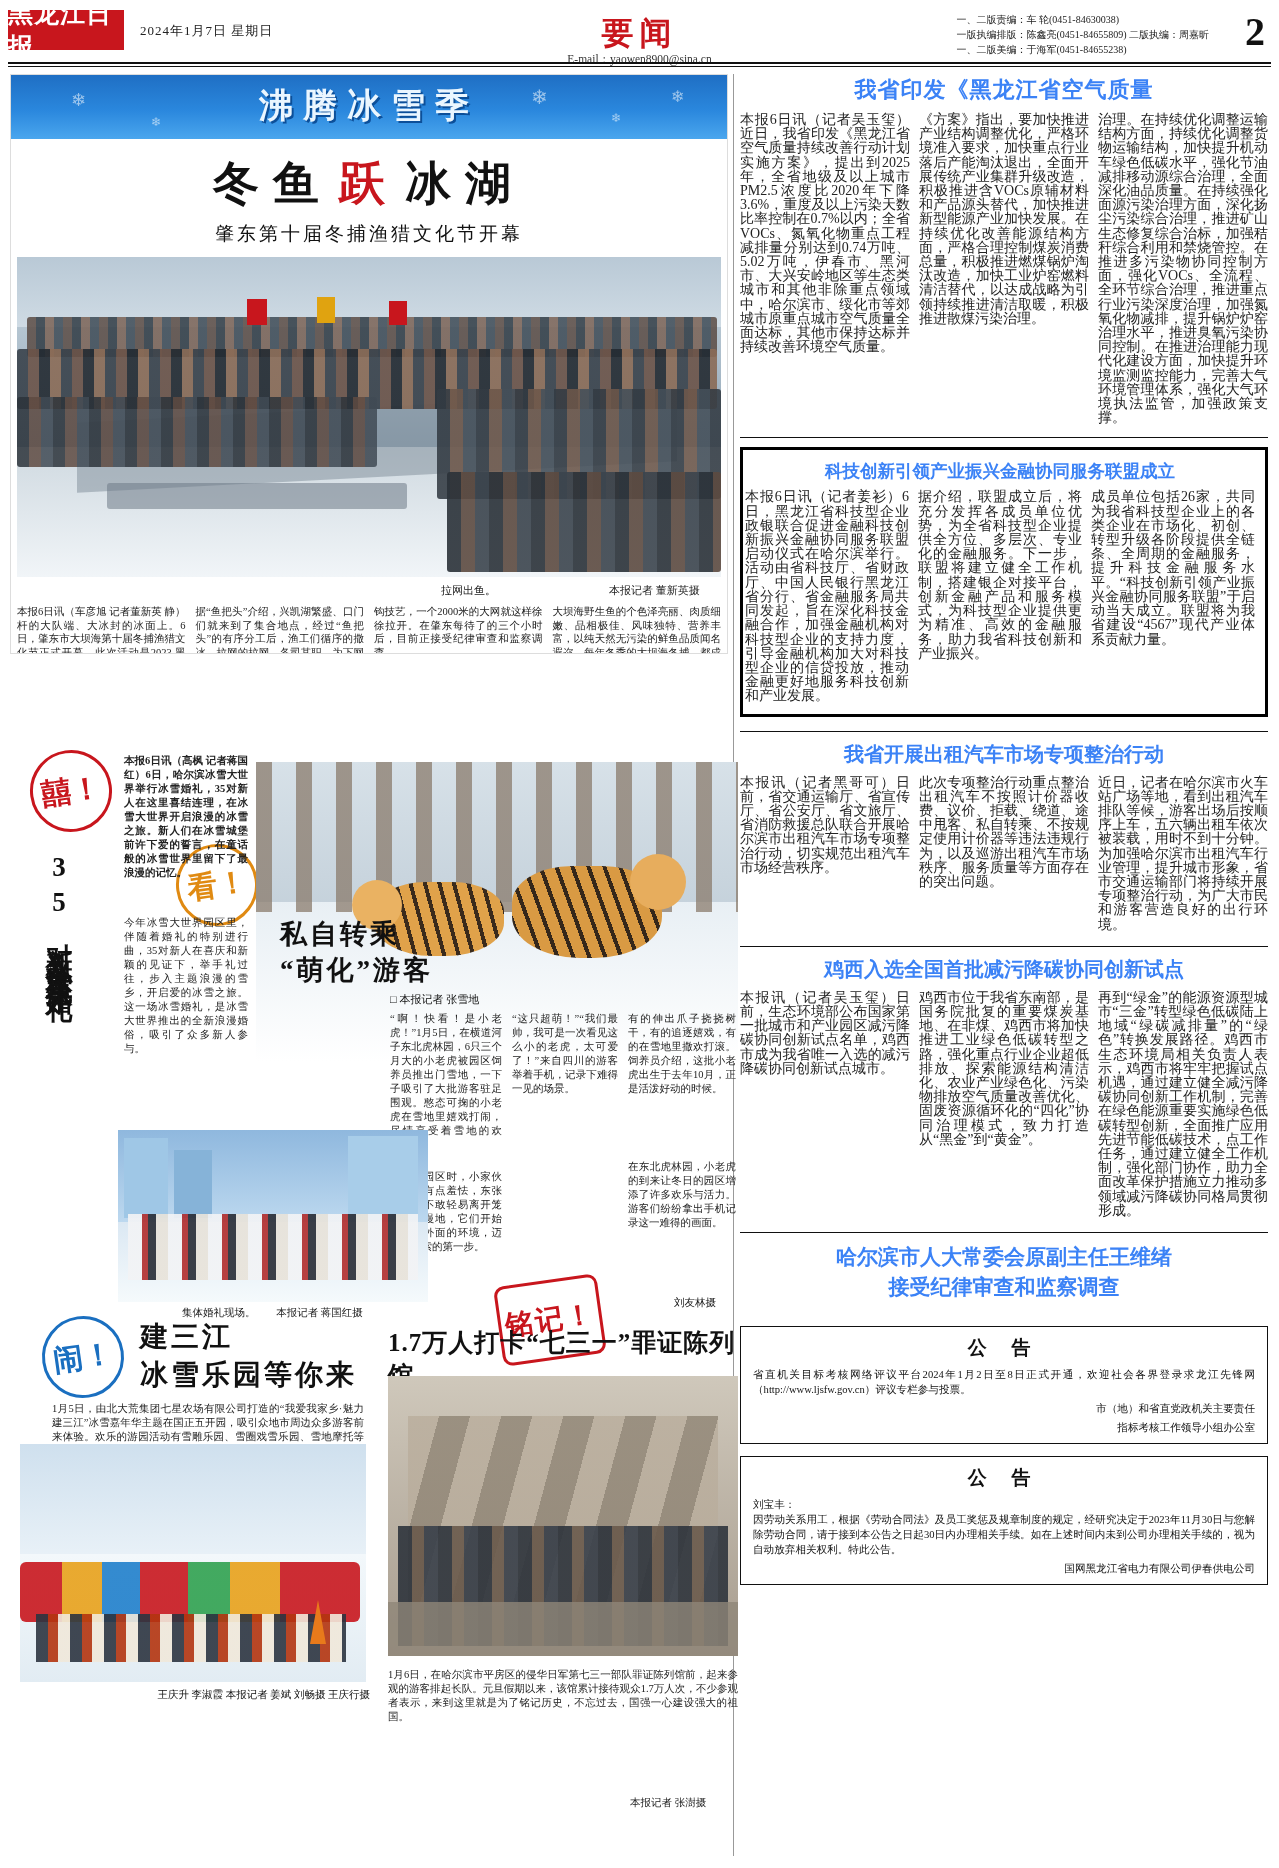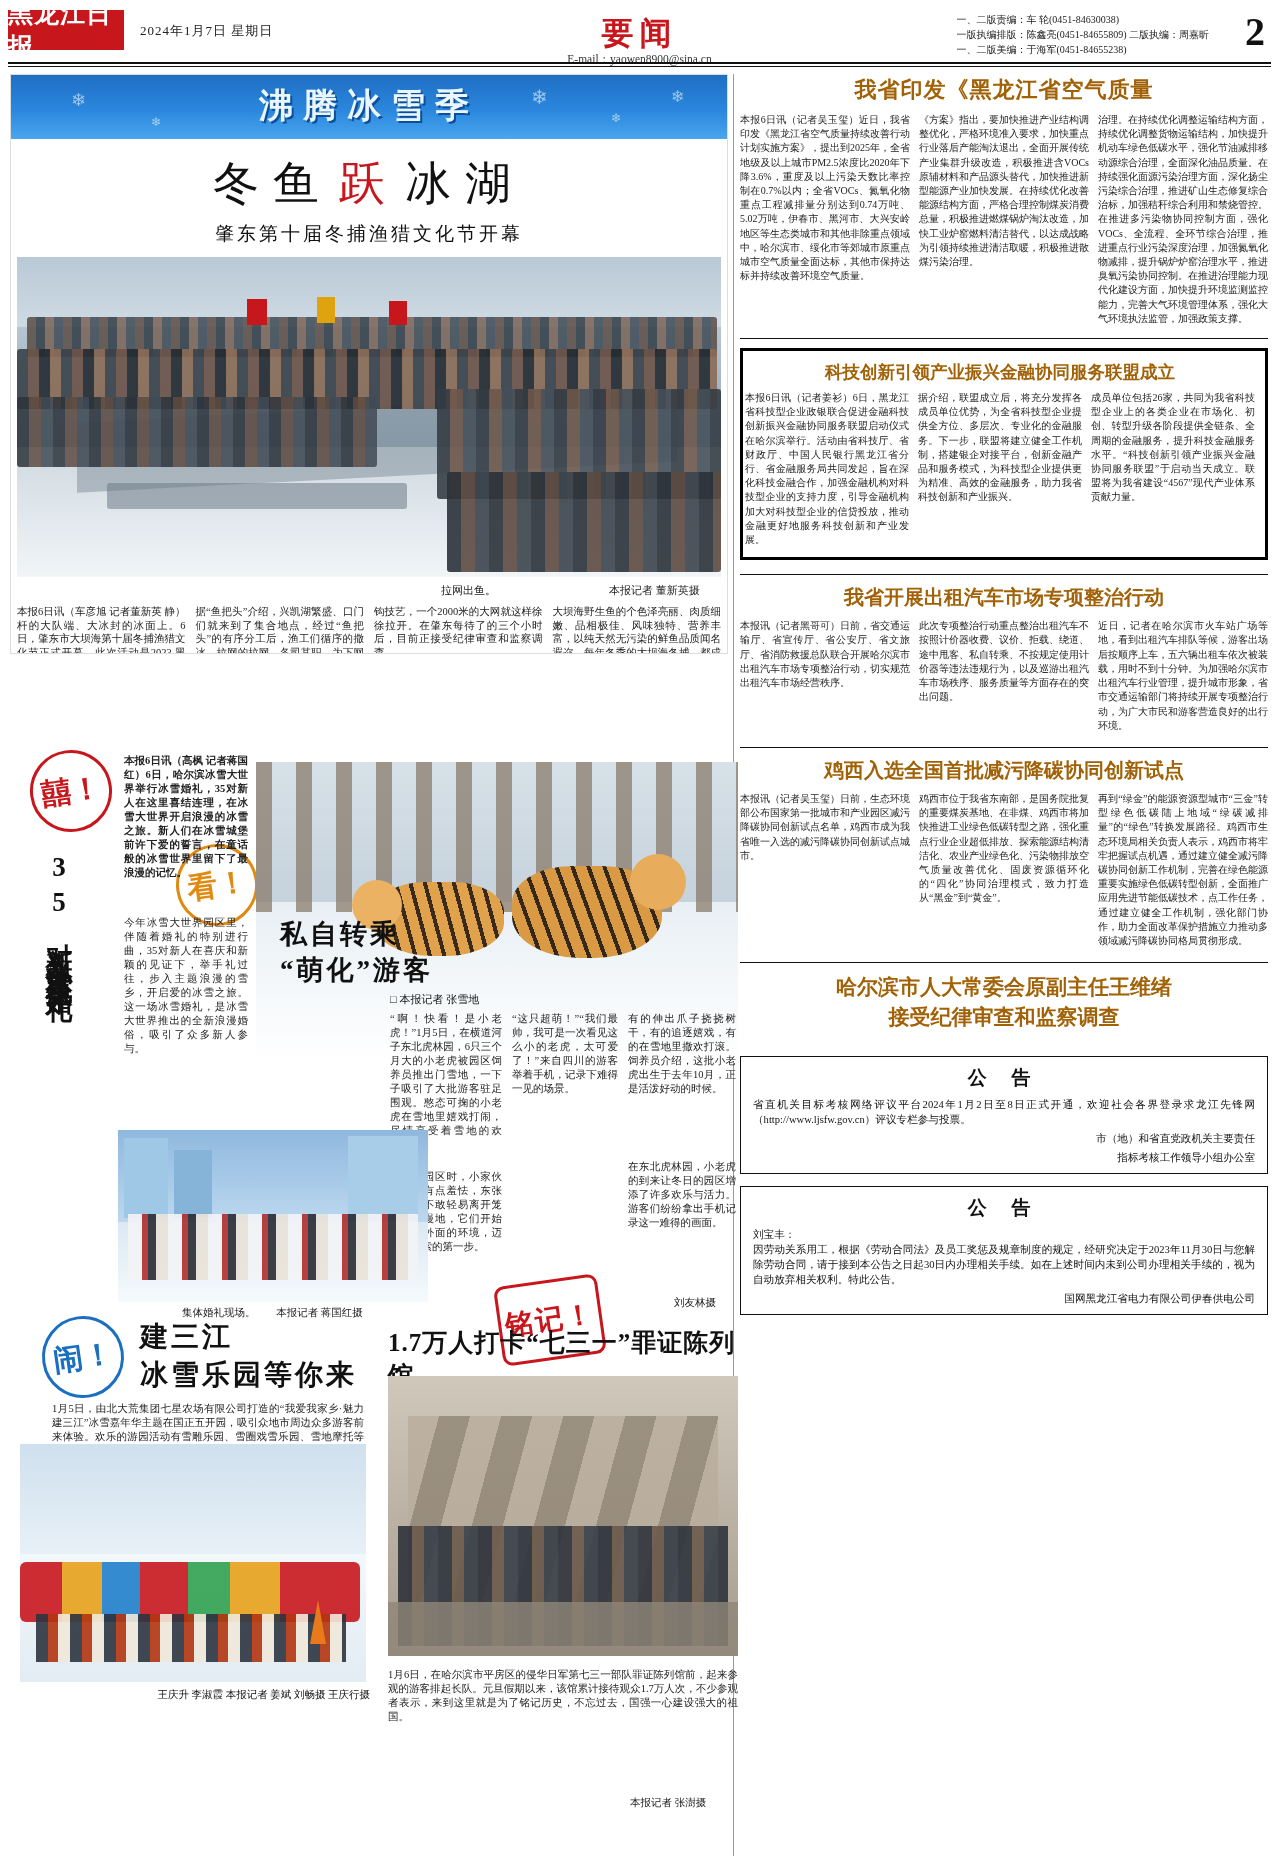--- a/index.html
+++ b/index.html
@@ -26,21 +26,21 @@
   .rightcol{position:absolute;left:740px;top:74px;width:528px;height:1782px;}
   .vdivider{position:absolute;left:733px;top:74px;width:1px;height:1782px;background:#999;}
 
   
   .feature{position:relative;width:718px;height:580px;border:1px solid #ddd;box-sizing:border-box;overflow:hidden;}
   .ban{position:absolute;left:0;top:0;width:716px;height:64px;
        background:linear-gradient(180deg,#1f6fc4 0%,#2a87dd 55%,#4aa6ee 100%);}
   .ban .snow{position:absolute;color:#fff;opacity:.55;font-size:12px;}
   .ban-txt{position:absolute;left:0;right:0;top:8px;text-align:center;font-size:34px;font-weight:bold;
            color:#eaf6ff;letter-spacing:10px;text-shadow:2px 2px 0 #0c4f99;}
-  .hl{position:absolute;left:0;right:0;top:78px;text-align:center;font-size:46px;font-weight:normal;letter-spacing:14px;}
+  .hl{position:absolute;left:0;right:0;top:78px;text-align:center;font-size:46px;font-weight:bold;letter-spacing:14px;}
   .hl .red{color:#c8161d;}
   .sub{position:absolute;left:0;right:0;top:146px;text-align:center;font-size:19px;letter-spacing:3px;color:#111;}
   .photo1{position:absolute;left:6px;top:182px;width:704px;height:320px;overflow:hidden;
           background:linear-gradient(180deg,#c9d6df 0%,#aebfcc 30%,#8fa3b3 60%,#dfe7ec 100%);}
   .crowd{position:absolute;border-radius:3px;}
   .cap1{position:absolute;left:430px;top:508px;font-size:11px;color:#222;}
   .cap1b{position:absolute;left:598px;top:508px;font-size:11px;color:#222;}
 
   .ftext{position:absolute;left:6px;top:530px;width:704px;height:44px;display:flex;gap:10px;}
   .ftext .c{flex:1;font-size:10.5px;line-height:13.6px;text-align:justify;color:#222;}
@@ -63,23 +63,23 @@
 
   
   .botsec{position:absolute;left:10px;top:1242px;width:718px;height:610px;}
   .photo4{position:absolute;left:0px;top:128px;width:346px;height:238px;overflow:hidden;
           background:linear-gradient(180deg,#dfe9f2 0%,#c2d6e6 50%,#eaf1f7 100%);}
   .photo5{position:absolute;left:368px;top:60px;width:350px;height:280px;overflow:hidden;
           background:linear-gradient(180deg,#d8d2c6 0%,#bdb4a5 50%,#9e948a 100%);}
   .cap3{position:absolute;left:610px;top:352px;font-size:10.5px;color:#222;}
 
   
-  .rhead{font-weight:bold;text-align:center;color:#a16207;font-family:"Liberation Serif",serif;}
+  .rhead{font-weight:bold;text-align:center;color:#3b82f6;font-family:"Liberation Serif",serif;}
   .rbody{display:flex;gap:9px;}
-  .rbody .c{flex:1;font-size:10px;line-height:14.2px;text-align:justify;color:#222;}
+  .rbody .c{flex:1;font-size:14px;line-height:14.2px;text-align:justify;color:#222;}
   .hrule{height:1px;background:#111;margin:9px 0;}
   .boxed{border:3px solid #000000;padding:9px 10px 10px 2px;box-sizing:border-box;}
   .notice{border:1px solid #111;padding:8px 12px;box-sizing:border-box;}
   .notice-h{text-align:center;font-size:19px;font-weight:bold;letter-spacing:10px;margin-bottom:6px;}
   .notice-p{font-size:10.6px;line-height:15px;text-align:justify;}
   .notice-sign{font-size:10.6px;line-height:15px;text-align:right;margin-top:4px;}
   .small{font-size:10px;line-height:14px;}
   .byline{font-weight:bold;}
 </style>
 </head>

